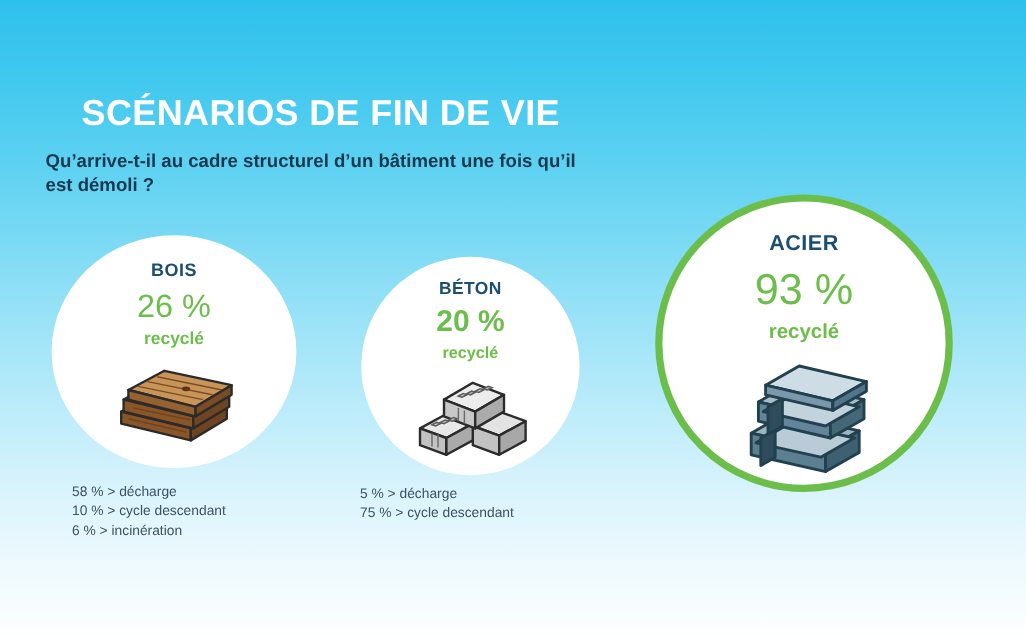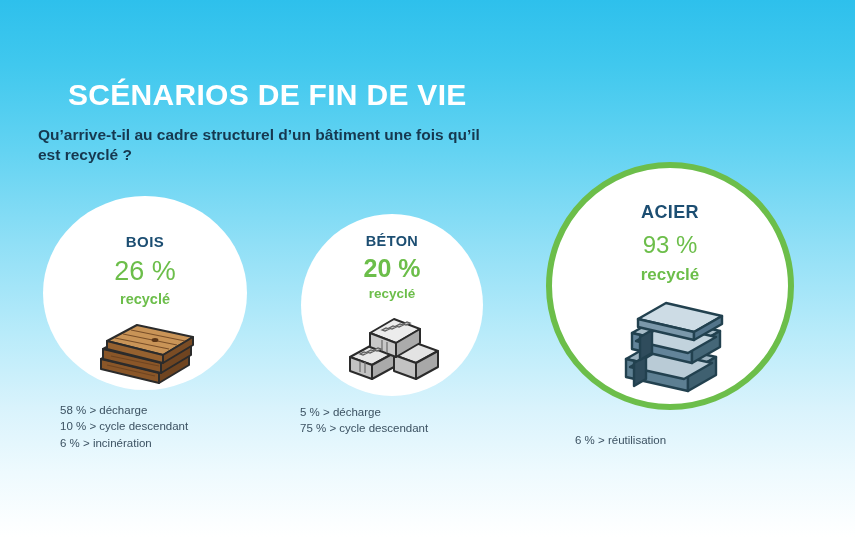--- a/index.html
+++ b/index.html
@@ -94,43 +94,43 @@
     display: flex;
     align-items: center;
     justify-content: center;
   }
 
   
   #circle-bois {
     left: 43px; top: 196px;
     width: 204px; height: 194px;
   }
-  #circle-bois .mat-name   { font-size: 15px; margin-top: 37px; }
+  #circle-bois .mat-name   { font-size: 15px; margin-top: 21px; }
   #circle-bois .mat-pct    { font-size: 27px; margin-top: 8px; }
   #circle-bois .mat-recycled { font-size: 14.5px; margin-top: 7px; }
   #circle-bois .icon-wrap  { margin-top: 12px; }
 
   
   #circle-beton {
     left: 301px; top: 214px;
     width: 182px; height: 182px;
   }
   #circle-beton .mat-name   { font-size: 14.5px; margin-top: 19px; }
   #circle-beton .mat-pct    { font-size: 25px; margin-top: 7px; font-weight: bold; }
   #circle-beton .mat-recycled { font-size: 13.5px; margin-top: 6px; }
   #circle-beton .icon-wrap  { margin-top: 10px; }
 
   
   #circle-acier {
     left: 546px; top: 162px;
     width: 248px; height: 248px;
     border: 6px solid #6cbe4a;
   }
-  #circle-acier .mat-name   { font-size: 18px; margin-top: 34px; }
-  #circle-acier .mat-pct    { font-size: 24px; margin-top: 10px; }
+  #circle-acier .mat-name   { font-size: 18px; margin-top: 24px; }
+  #circle-acier .mat-pct    { font-size: 36px; margin-top: 10px; }
   #circle-acier .mat-recycled { font-size: 17px; margin-top: 9px; }
   #circle-acier .icon-wrap  { margin-top: 14px; }
 
   
   .footnote {
     position: absolute;
     text-align: left;
     font-size: 11.5px;
     line-height: 1.42;
     color: #3c5262;
@@ -141,21 +141,21 @@
   #footnote-acier { left: 575px; top: 432px; width: 200px; }
   .footnote-line { display: block; }
 </style>
 </head>
 <body>
 
 <div id="infographic">
 
   <div id="header-block">
     <h1 id="main-title">SCÉNARIOS DE FIN DE VIE</h1>
-    <p id="subtitle">Qu’arrive-t-il au cadre structurel d’un bâtiment une fois qu’il est recyclé ?</p>
+    <p id="subtitle">Qu’arrive-t-il au cadre structurel d’un bâtiment une fois qu’il est démoli ?</p>
   </div>
 
   <div class="card">
     <div class="circle" id="circle-bois">
       <div class="circle-inner">
         <div class="mat-name">BOIS</div>
         <div class="mat-pct">26 %</div>
         <div class="mat-recycled">recyclé</div>
         <div class="icon-wrap">
           <svg width="104" height="66" viewBox="0 0 104 66">
@@ -265,17 +265,16 @@
 
               <polygon points="26,22 54,6 110,19 82,35" fill="#cddce5"></polygon>
               <polygon points="26,22 26,30 82,43 82,35" fill="#7b98aa"></polygon>
               <polygon points="82,35 110,19 110,27 82,43" fill="#53748a"></polygon>
             </g>
           </svg>
         </div>
       </div>
     </div>
     <div class="footnote" id="footnote-acier">
-      <span class="footnote-line">6 % &gt; réutilisation</span>
     </div>
   </div>
 
 </div>
 
 </body></html>

